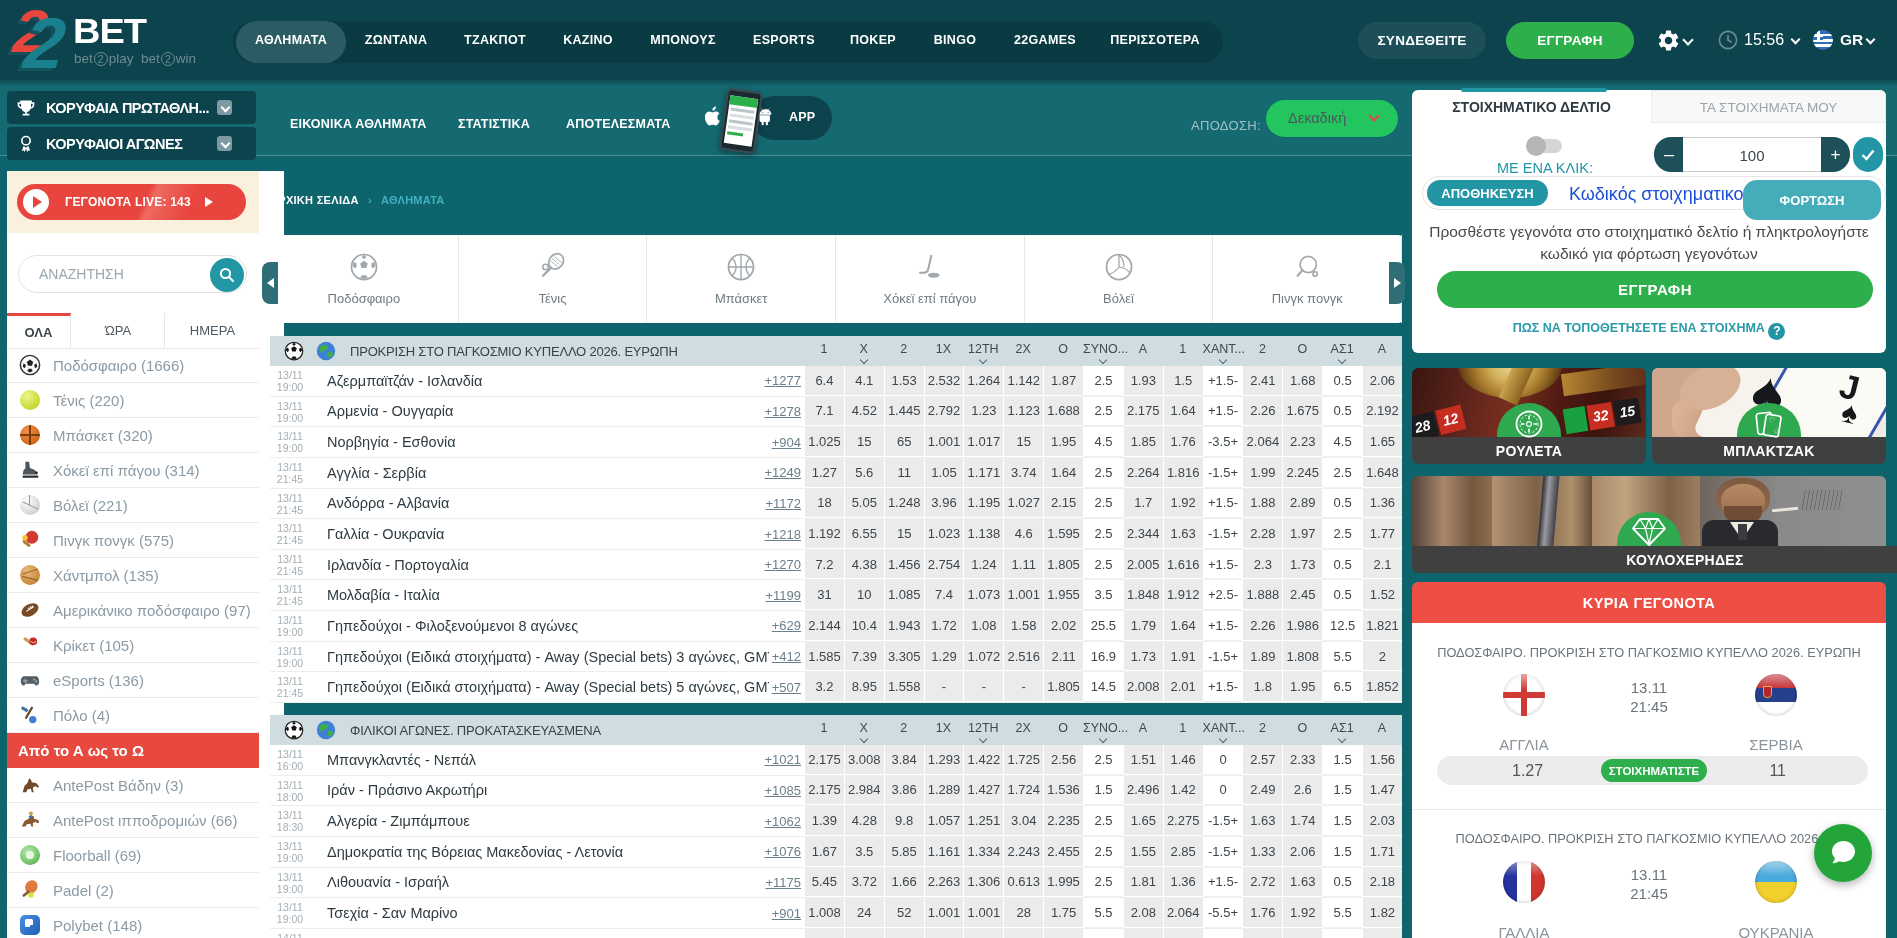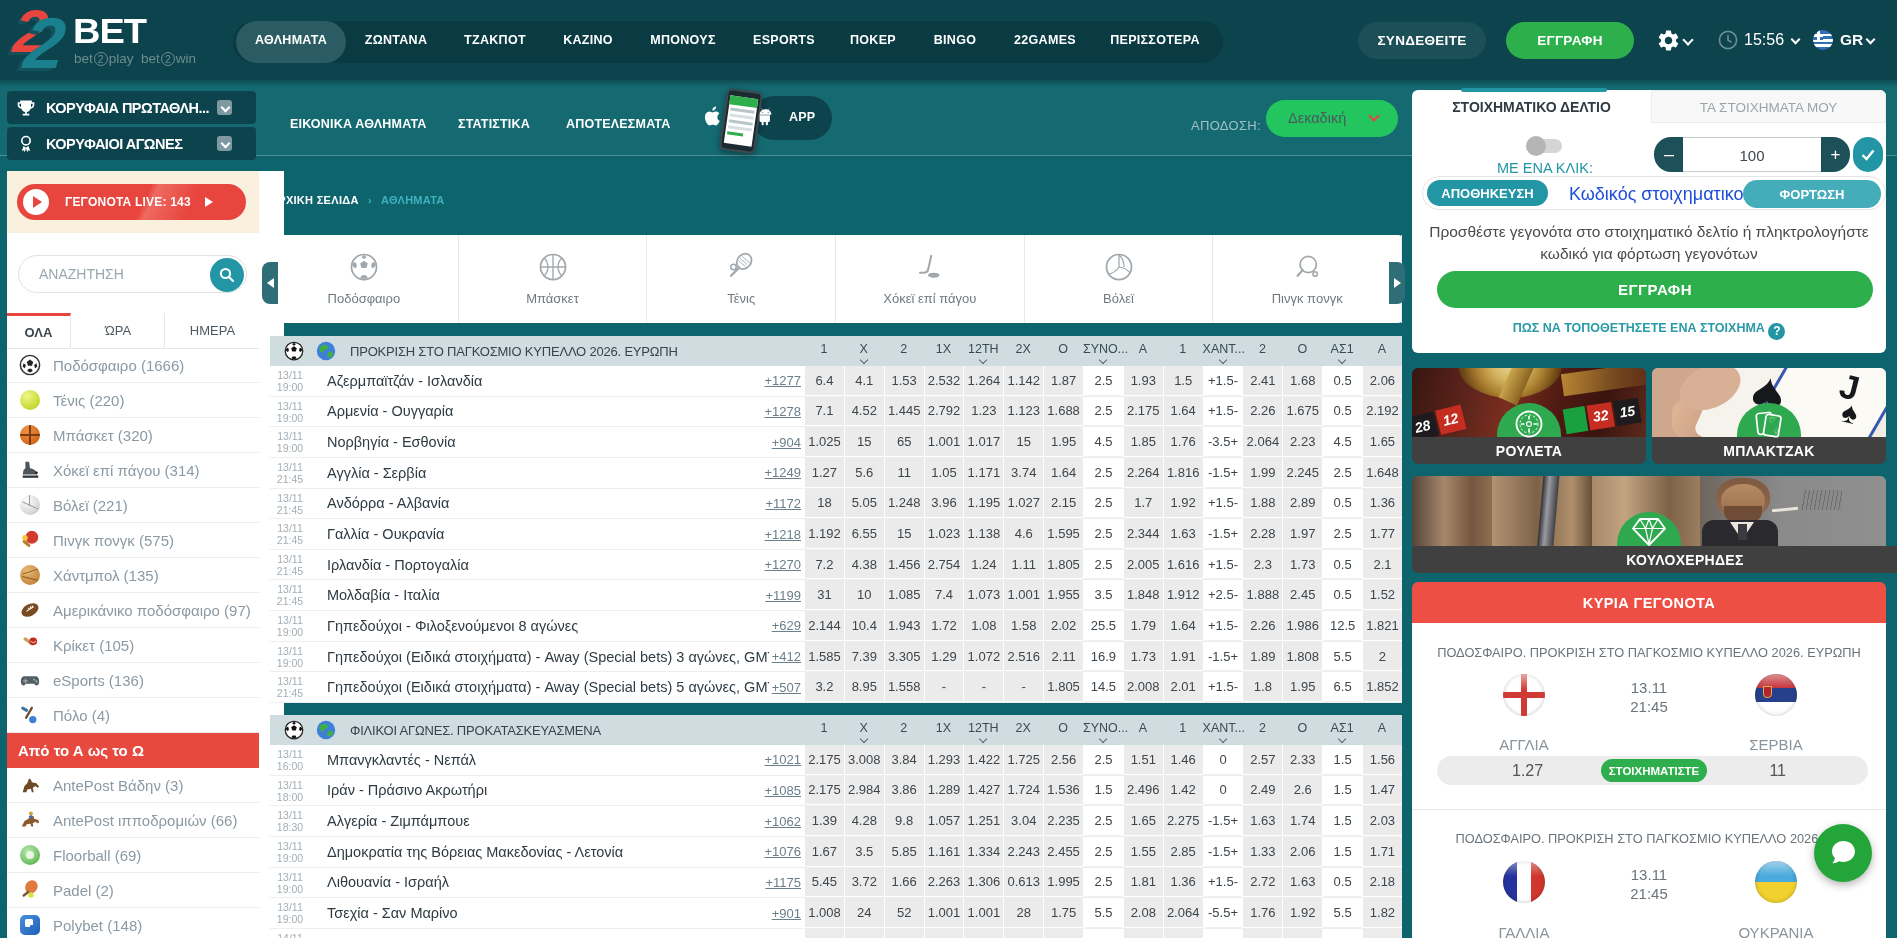--- a/index.html
+++ b/index.html
@@ -231,29 +231,29 @@
         </span>
       </span>Polybet (148)</div>
 </div>
 <div class="abs bc" style="left:270px;top:194px;color:#fff">ΑΡΧΙΚΗ ΣΕΛΙΔΑ <span style="color:#3fb2bd;margin:0 6px">›</span> <span style="color:#3fb2bd">ΑΘΛΗΜΑΤΑ</span></div>
 <div id="carousel" class="abs">
 <div class="car"><div style="margin-bottom:6px"><svg width="30" height="30" viewBox="0 0 24 24">
           <circle cx="12" cy="12" r="10" fill="none" stroke="#a0a8ad" stroke-width="1.4"></circle>
           <path fill="#a0a8ad" d="M12 7l3 2.2-1.1 3.5H10L8.9 9.2zM12 2.2l-2 2 2 1.4 2-1.4zM4 8l-1.5 2.5L4.5 13l1.8-1.2-.5-3zM20 8l1.5 2.5L19.5 13l-1.8-1.2.5-3zM9 20.8l1.3-2.3h3.4l1.3 2.3-3 .9z"></path>
         </svg></div>Ποδόσφαιρο</div>
 <div class="car"><div style="margin-bottom:6px"><svg width="30" height="30" viewBox="0 0 24 24">
-          <circle cx="12" cy="12" r="10" fill="none" stroke="#a0a8ad" stroke-width="1.4"></circle>
-          <path d="M5 5c4 4 4 10 0 14M19 5c-4 4-4 10 0 14M2 12h20M12 2v20" stroke="#a0a8ad" stroke-width="1.1" fill="none"></path>
-        </svg></div>Μπάσκετ</div>
-<div class="car"><div style="margin-bottom:6px"><svg width="30" height="30" viewBox="0 0 24 24">
           <ellipse cx="14.5" cy="7.5" rx="5.5" ry="6.5" fill="none" stroke="#a0a8ad" stroke-width="1.4" transform="rotate(40 14.5 7.5)"></ellipse>
           <path d="M10.5 12.5L4 19" stroke="#a0a8ad" stroke-width="1.8" stroke-linecap="round"></path>
           <path d="M11 5l6 5M13 3.6l6 5M10 7l5.5 4.5" stroke="#a0a8ad" stroke-width=".7"></path>
           <circle cx="6" cy="12" r="2.2" fill="none" stroke="#a0a8ad" stroke-width="1.2"></circle>
         </svg></div>Τένις</div>
+<div class="car"><div style="margin-bottom:6px"><svg width="30" height="30" viewBox="0 0 24 24">
+          <circle cx="12" cy="12" r="10" fill="none" stroke="#a0a8ad" stroke-width="1.4"></circle>
+          <path d="M5 5c4 4 4 10 0 14M19 5c-4 4-4 10 0 14M2 12h20M12 2v20" stroke="#a0a8ad" stroke-width="1.1" fill="none"></path>
+        </svg></div>Μπάσκετ</div>
 <div class="car"><div style="margin-bottom:6px"><svg width="30" height="30" viewBox="0 0 24 24">
           <path d="M13 3l-2.5 11c-.3 1.5-1.5 2.5-3.5 2.5H4" fill="none" stroke="#a0a8ad" stroke-width="1.6" stroke-linecap="round"></path>
           <ellipse cx="15" cy="18.5" rx="4.5" ry="2" fill="#a0a8ad"></ellipse>
         </svg></div>Χόκεϊ επί πάγου</div>
 <div class="car"><div style="margin-bottom:6px"><svg width="30" height="30" viewBox="0 0 24 24">
           <circle cx="12" cy="12" r="10" fill="none" stroke="#a0a8ad" stroke-width="1.4"></circle>
           <path d="M12 2a14 14 0 0 1 4 10M12 12a14 14 0 0 1-9 6M12 12a13 13 0 0 1 9 5M12 2v10" stroke="#a0a8ad" stroke-width="1" fill="none"></path>
         </svg></div>Βόλεϊ</div>
 <div class="car"><div style="margin-bottom:6px"><svg width="30" height="30" viewBox="0 0 24 24">
           <circle cx="13" cy="10" r="6.5" fill="none" stroke="#a0a8ad" stroke-width="1.4"></circle>
@@ -735,21 +735,21 @@
 <div class="abs ctr" style="left:167px;top:0;width:29px;height:35px;color:#fff;font-size:17px">+</div>
 </div>
 <div class="abs ctr" style="left:441px;top:47px;width:30px;height:35px;background:#2396a5;border-radius:15px">
       <svg width="14" height="12" viewBox="0 0 14 12">
         <path d="M1.5 6l4 4 7-8.5" fill="none" stroke="#fff" stroke-width="2.4"></path>
       </svg>
     </div>
 <div class="abs" style="left:10px;top:86px;width:464px;height:34px;border:1px solid #e5e5e5;border-radius:17px">
 <div class="abs ctr" style="left:4px;top:3px;width:121px;height:26px;background:#2396a5;border-radius:14px;color:#fff;font-weight:bold;font-size:13px">ΑΠΟΘΗΚΕΥΣΗ</div>
 <div class="abs" style="left:146px;top:7px;color:#1d4ed8;font-size:18px">Κωδικός στοιχηματικού</div>
-<div class="abs ctr" style="right:4px;top:3px;width:138px;height:28px;background:#45adba;border-radius:14px;color:#fff;font-weight:bold;font-size:13px">ΦΟΡΤΩΣΗ</div>
+<div class="abs ctr" style="right:4px;top:3px;width:138px;height:40px;background:#45adba;border-radius:14px;color:#fff;font-weight:bold;font-size:13px">ΦΟΡΤΩΣΗ</div>
 </div>
 <div class="abs" style="left:12px;top:131px;width:450px;text-align:center;color:#4a4a4a;font-size:15.5px;line-height:22px">Προσθέστε γεγονότα στο στοιχηματικό δελτίο ή πληκτρολογήστε κωδικό για φόρτωση γεγονότων</div>
 <div id="greenbtn" class="abs ctr">ΕΓΓΡΑΦΗ</div>
 <div class="abs" style="left:0;top:231px;width:474px;text-align:center;color:#2a9aa8;font-weight:bold;font-size:12.5px">ΠΩΣ ΝΑ ΤΟΠΟΘΕΤΗΣΕΤΕ ΕΝΑ ΣΤΟΙΧΗΜΑ <span style="display:inline-block;width:17px;height:17px;background:#2396a5;border-radius:50%;color:#fff;font-size:12px;line-height:17px;vertical-align:-3px">?</span></div>
 </div>
 <div class="abs" style="left:1412px;top:368px;width:234px;height:96px;border-radius:6px;overflow:hidden">
 <div class="abs" style="left:0;top:0;width:234px;height:70px;background:linear-gradient(105deg,#381610 0%,#5e241c 25%,#7a2e1e 42%,#4e1a12 62%,#3a140e 80%,#5e2a1c 100%)"></div>
 <div class="abs" style="left:46px;top:-36px;width:104px;height:66px;border-radius:50%;background:radial-gradient(circle at 50% 45%,#ead9a0 0%,#d4b45e 30%,#a87c2e 55%,#6e4a16 75%,rgba(60,30,8,0) 90%)"></div>
 <div class="abs" style="left:98px;top:-24px;width:20px;height:60px;background:linear-gradient(90deg,#caa44e,#8a6420);transform:rotate(24deg)"></div>
 <div class="abs" style="left:152px;top:32px;width:120px;height:26px;transform:rotate(-9deg)">

